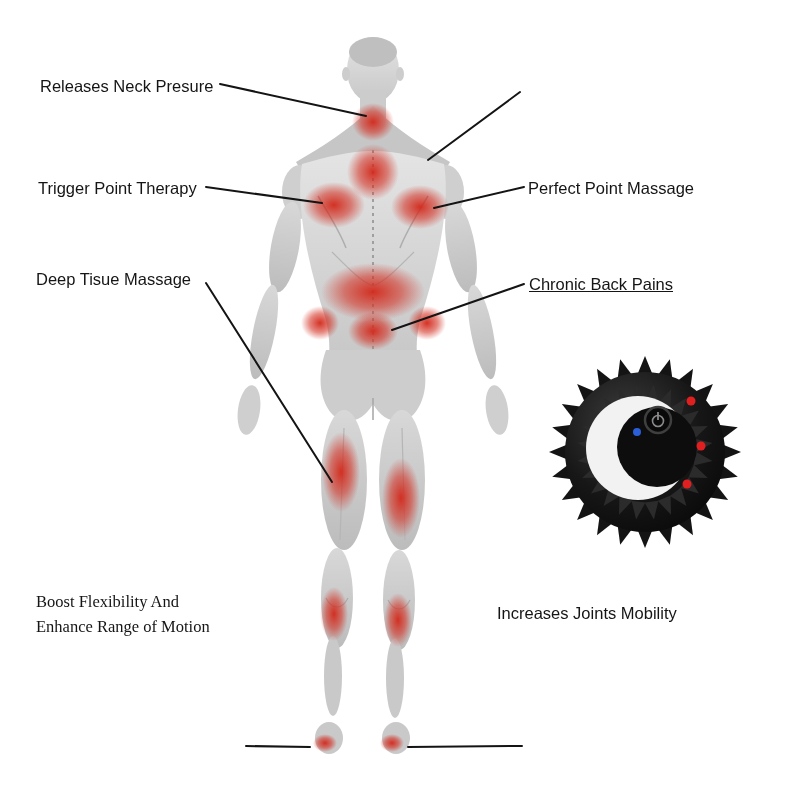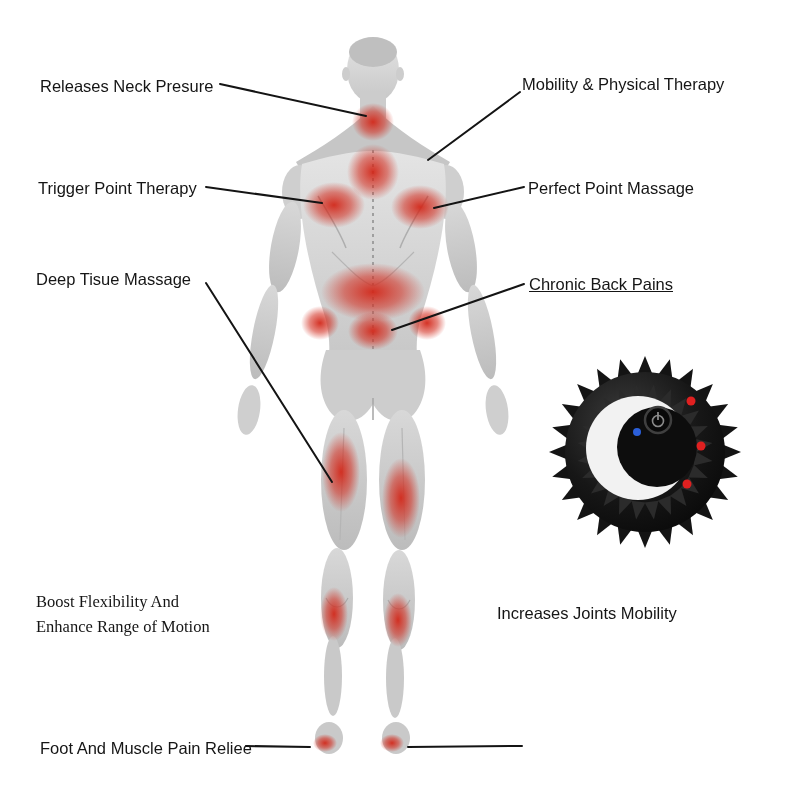--- a/index.html
+++ b/index.html
@@ -198,25 +198,23 @@
       <line x1="206" y1="187" x2="322" y2="203"></line>
       <line x1="524" y1="187" x2="434" y2="208"></line>
       <line x1="206" y1="283" x2="332" y2="482"></line>
       <line x1="524" y1="284" x2="392" y2="330"></line>
       <line x1="246" y1="746" x2="310" y2="747"></line>
       <line x1="522" y1="746" x2="408" y2="747"></line>
     </g>
   </svg>
 
   <div class="callout" id="lbl-neck">Releases Neck Presure</div>
-  <div class="callout" id="lbl-mobility">Mobility &amp; Physical Therapy</div>
   <div class="callout" id="lbl-trigger">Trigger Point Therapy</div>
   <div class="callout" id="lbl-fascia">Perfect Point Massage</div>
   <div class="callout" id="lbl-deep">Deep Tisue Massage</div>
   <div class="callout" id="lbl-chronic">Chronic Back Pains</div>
   <div class="callout two-line" id="lbl-boost">
     <span>Boost Flexibility And</span><br>
     <span>Enhance Range of Motion</span>
   </div>
   <div class="callout" id="lbl-joints">Increases Joints Mobility</div>
-  <div class="callout" id="lbl-foot">Foot And Muscle Pain Reliee</div>
 
 </div>
 
 </body></html>

